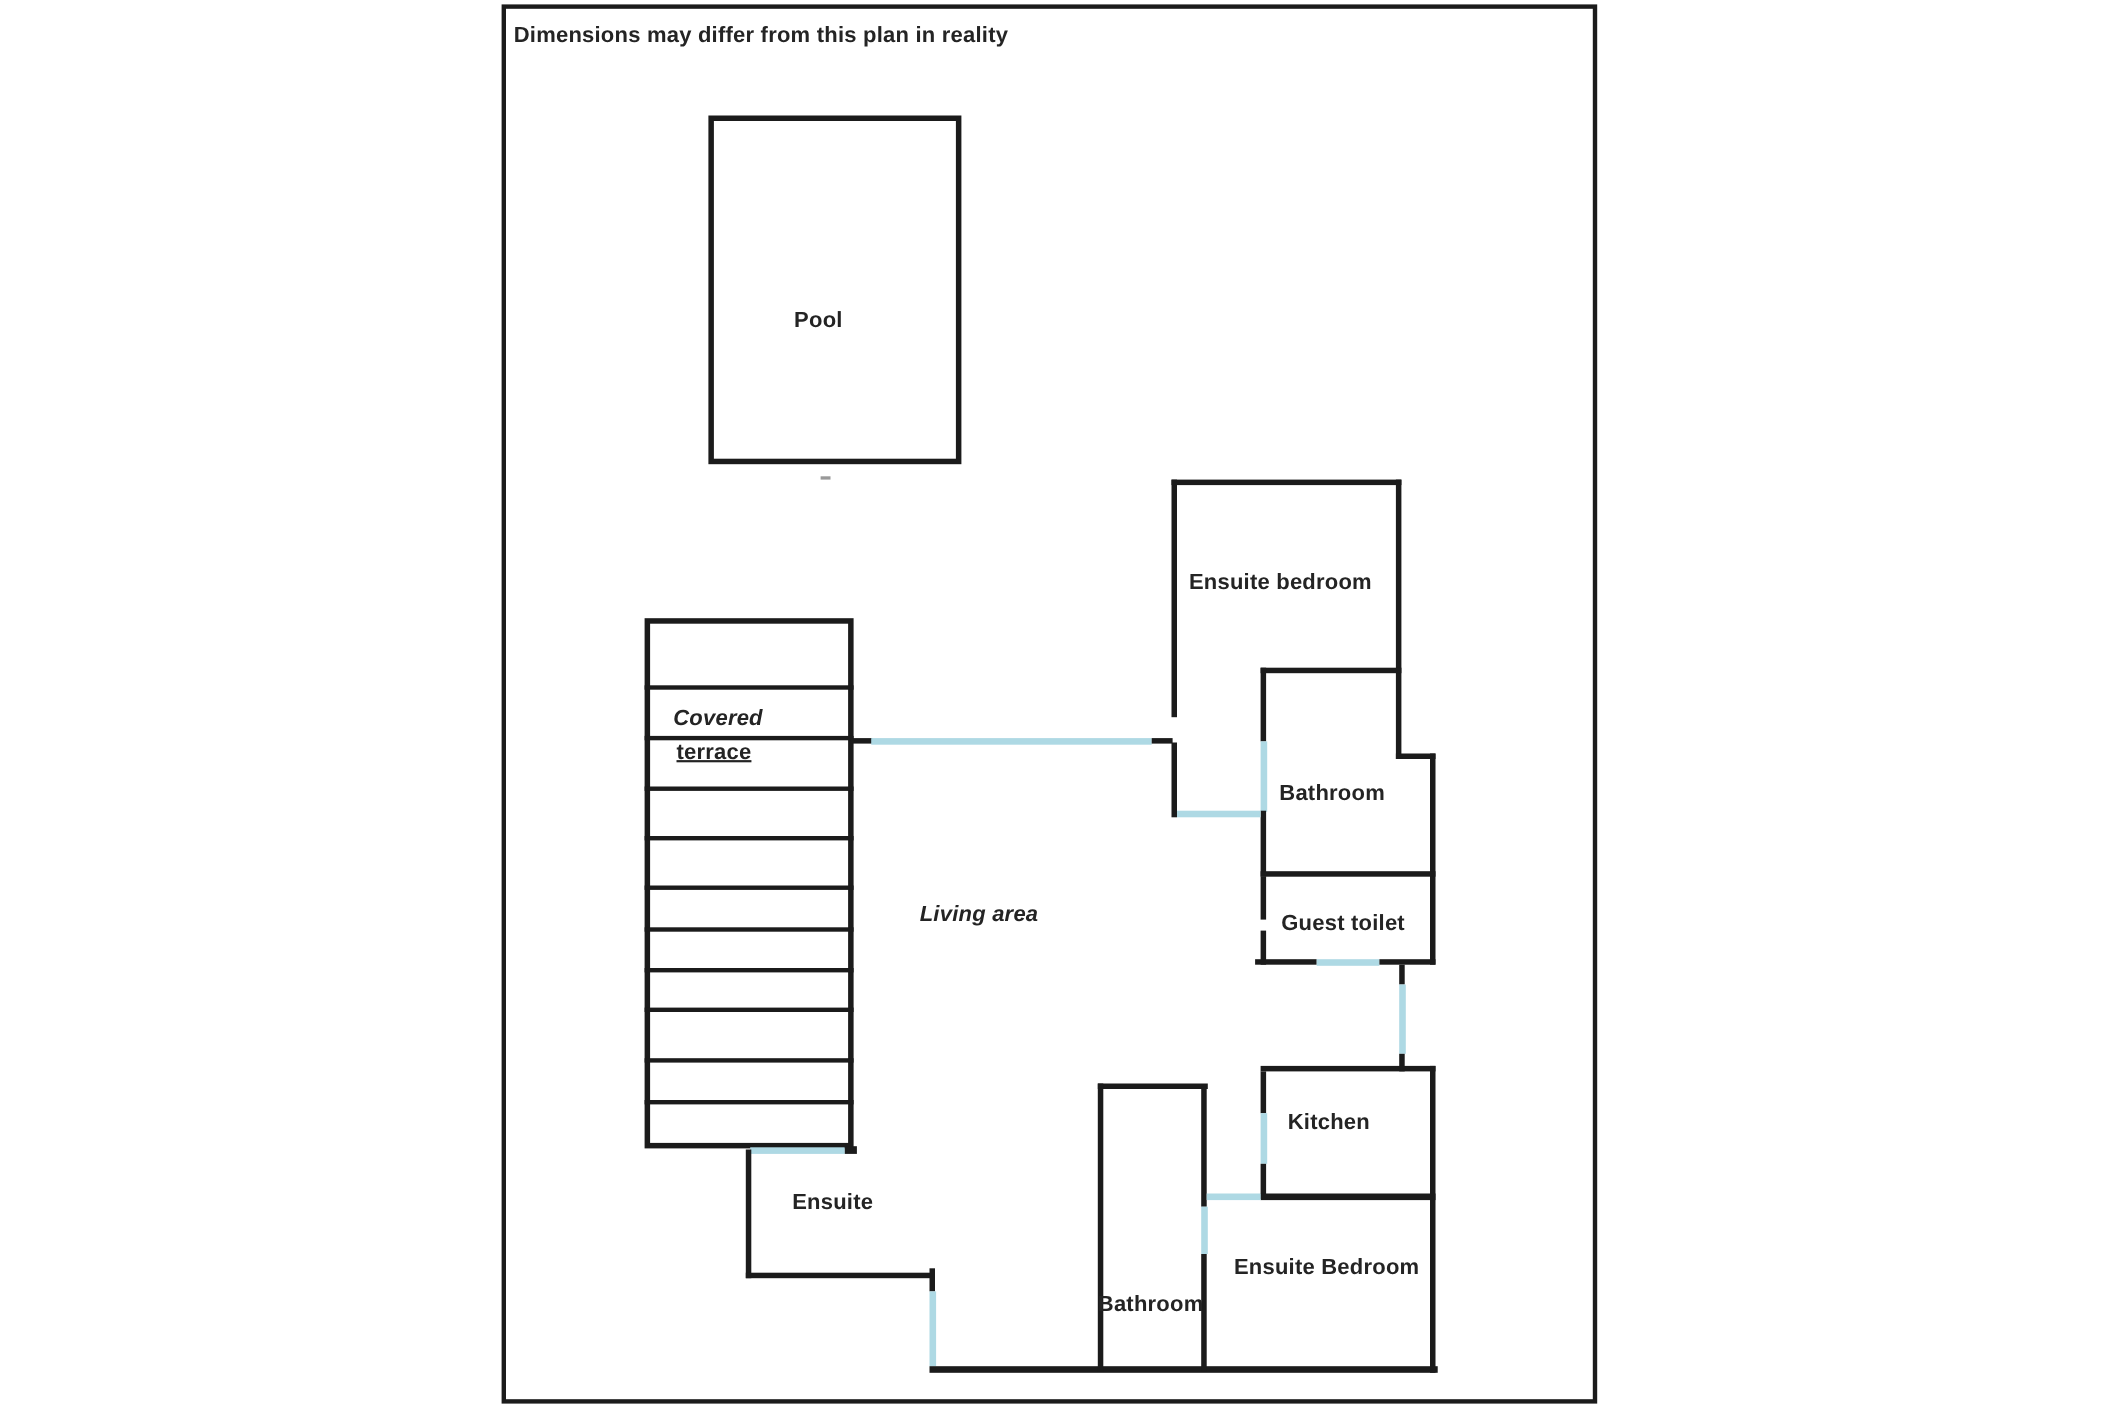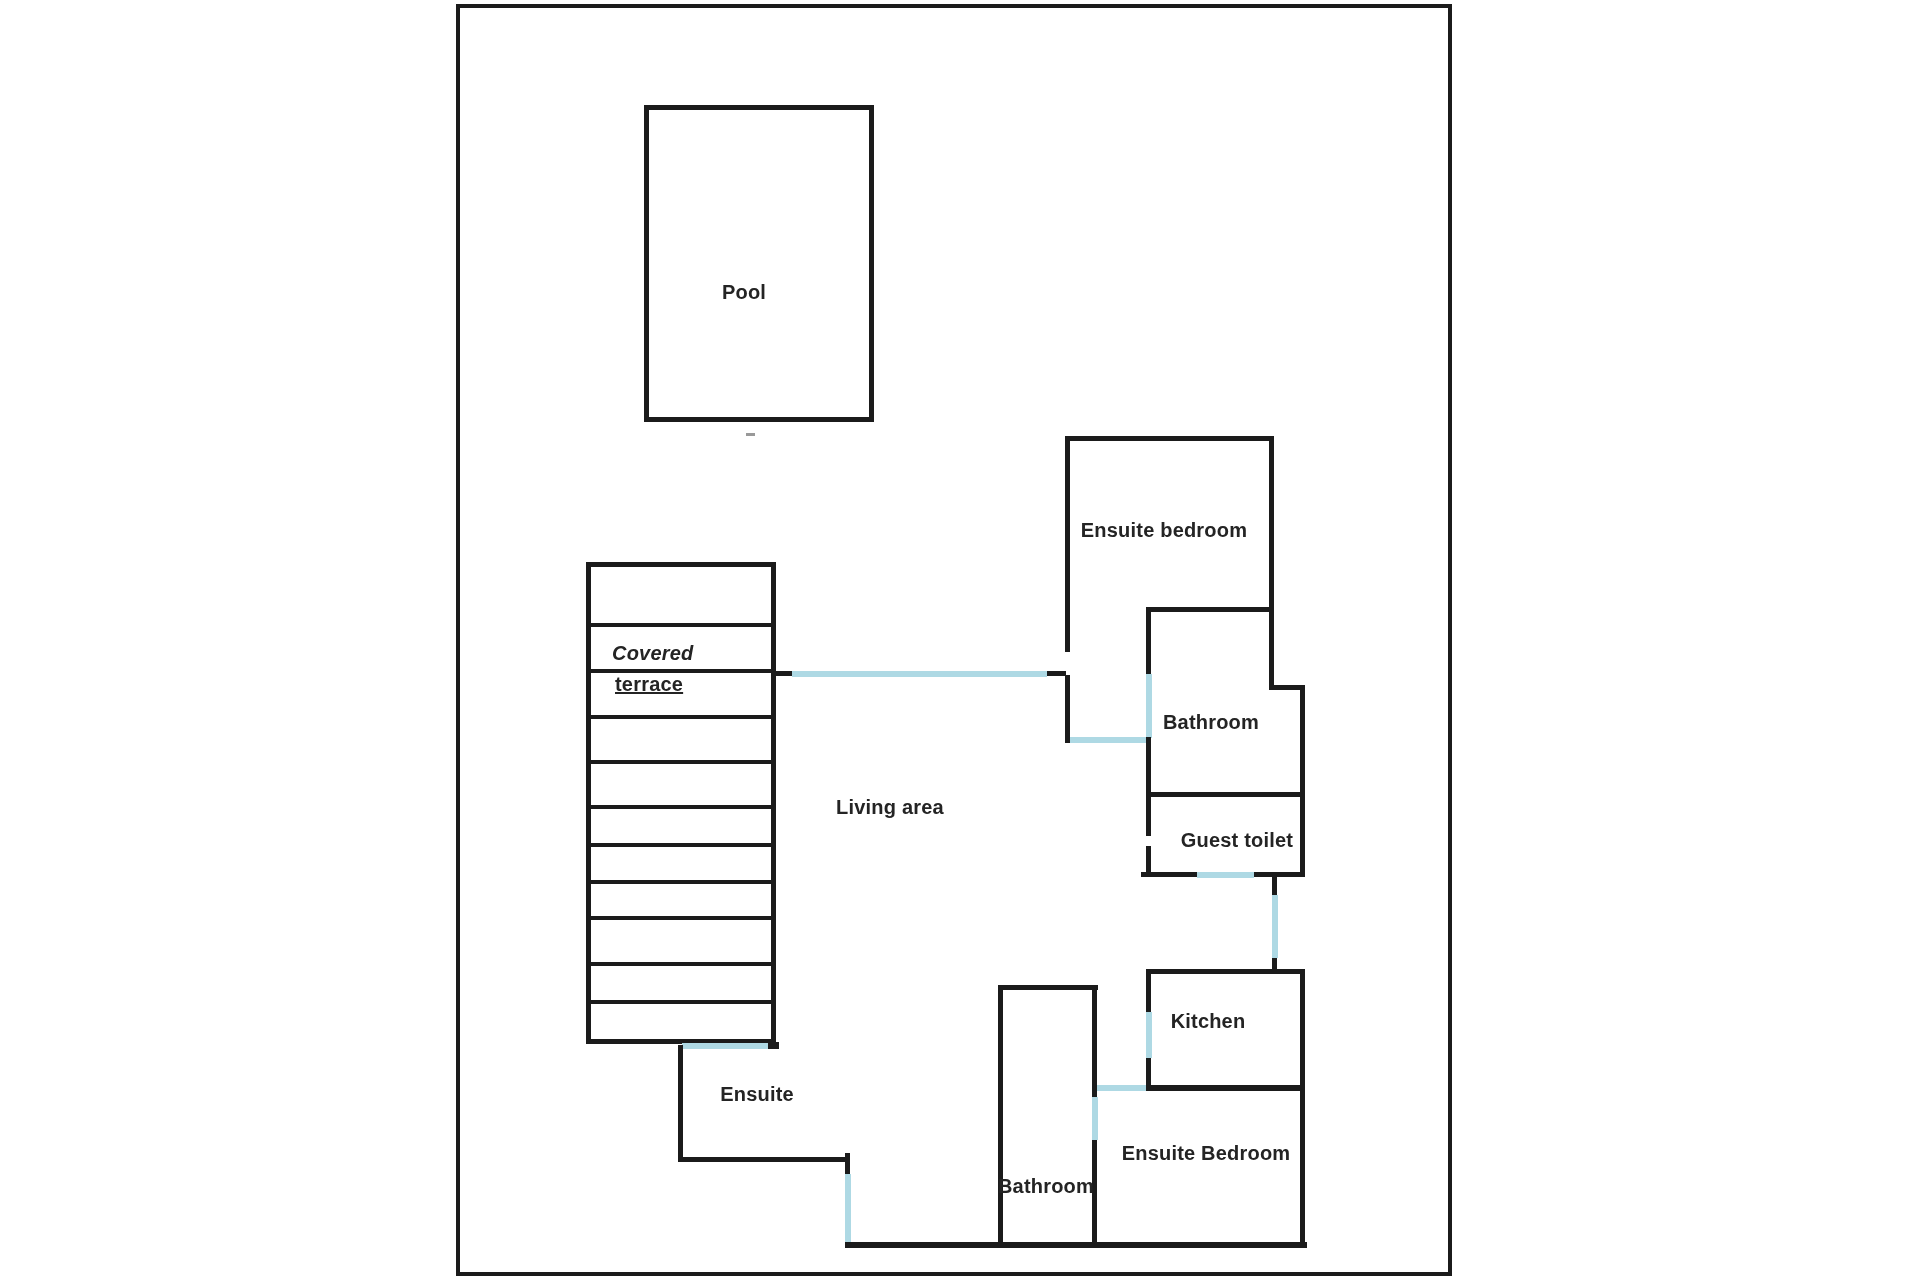--- a/index.html
+++ b/index.html
@@ -18,20 +18,21 @@
   .center{transform:translate(-50%,-50%);}
   .dash{position:absolute;background:var(--dash,#999999);}
 </style>
 </head>
 <body>
 
 <div id="canvas">
 
   <div class="frame" style="left:456px;top:4px;width:996px;height:1272px;"></div>
 
+  <div class="label" style="left:467px;top:21px;">Dimensions may differ from this plan in reality</div>
 
   <div class="outline" style="left:644px;top:105px;width:230px;height:317px;"></div>
   <div class="label center" style="left:744px;top:266px;margin-top:26px;">Pool</div>
   <div class="dash" style="left:746px;top:433px;width:9px;height:3px;"></div>
 
   <div class="outline" style="left:586px;top:562px;width:190px;height:482px;"></div>
   <div class="wall" style="left:586px;top:623px;width:190px;height:4px;"></div>
   <div class="wall" style="left:586px;top:669px;width:190px;height:4px;"></div>
   <div class="wall" style="left:586px;top:715px;width:190px;height:4px;"></div>
   <div class="wall" style="left:586px;top:760px;width:190px;height:4px;"></div>
@@ -49,21 +50,21 @@
   <div class="wall" style="left:1047px;top:671px;width:19px;height:5px;"></div>
 
   <div class="door" style="left:682px;top:1043px;width:86px;height:6px;"></div>
   <div class="wall" style="left:768px;top:1042px;width:11px;height:7px;"></div>
   <div class="wall" style="left:678px;top:1045px;width:5px;height:117px;"></div>
   <div class="wall" style="left:678px;top:1157px;width:172px;height:5px;"></div>
   <div class="wall" style="left:845px;top:1153px;width:5px;height:21px;"></div>
   <div class="door" style="left:845px;top:1174px;width:6px;height:68px;"></div>
   <div class="label center" style="left:757px;top:1094px;">Ensuite</div>
 
-  <div class="label center" style="left:890px;top:807px;">Living area</div>
+  <div class="label center" style="left:890px;top:832px;font-style:italic;">Living area</div>
 
   <div class="wall" style="left:845px;top:1242px;width:462px;height:6px;"></div>
 
   <div class="wall" style="left:1065px;top:436px;width:209px;height:5px;"></div>
   <div class="wall" style="left:1065px;top:436px;width:5px;height:216px;"></div>
   <div class="wall" style="left:1065px;top:675px;width:5px;height:68px;"></div>
   <div class="wall" style="left:1269px;top:436px;width:5px;height:254px;"></div>
   <div class="label center" style="left:1164px;top:530px;">Ensuite bedroom</div>
 
   <div class="wall" style="left:1146px;top:607px;width:128px;height:5px;"></div>
@@ -74,21 +75,21 @@
   <div class="wall" style="left:1269px;top:685px;width:36px;height:5px;"></div>
   <div class="wall" style="left:1300px;top:685px;width:5px;height:192px;"></div>
   <div class="wall" style="left:1146px;top:792px;width:159px;height:5px;"></div>
   <div class="label center" style="left:1211px;top:722px;">Bathroom</div>
 
   <div class="wall" style="left:1146px;top:797px;width:5px;height:39px;"></div>
   <div class="wall" style="left:1146px;top:846px;width:5px;height:31px;"></div>
   <div class="wall" style="left:1141px;top:872px;width:56px;height:5px;"></div>
   <div class="door" style="left:1197px;top:872px;width:57px;height:6px;"></div>
   <div class="wall" style="left:1254px;top:872px;width:51px;height:5px;"></div>
-  <div class="label center" style="left:1221px;top:840px;margin-left:16px;">Guest toilet</div>
+  <div class="label center" style="left:1221px;top:840px;">Guest toilet</div>
 
   <div class="wall" style="left:1272px;top:877px;width:5px;height:18px;"></div>
   <div class="door" style="left:1272px;top:895px;width:6px;height:63px;"></div>
   <div class="wall" style="left:1272px;top:958px;width:5px;height:16px;"></div>
 
   <div class="wall" style="left:1146px;top:969px;width:159px;height:5px;"></div>
   <div class="wall" style="left:1146px;top:974px;width:5px;height:38px;"></div>
   <div class="door" style="left:1146px;top:1012px;width:6px;height:46px;"></div>
   <div class="wall" style="left:1146px;top:1058px;width:5px;height:32px;"></div>
   <div class="wall" style="left:1146px;top:1085px;width:159px;height:6px;"></div>

